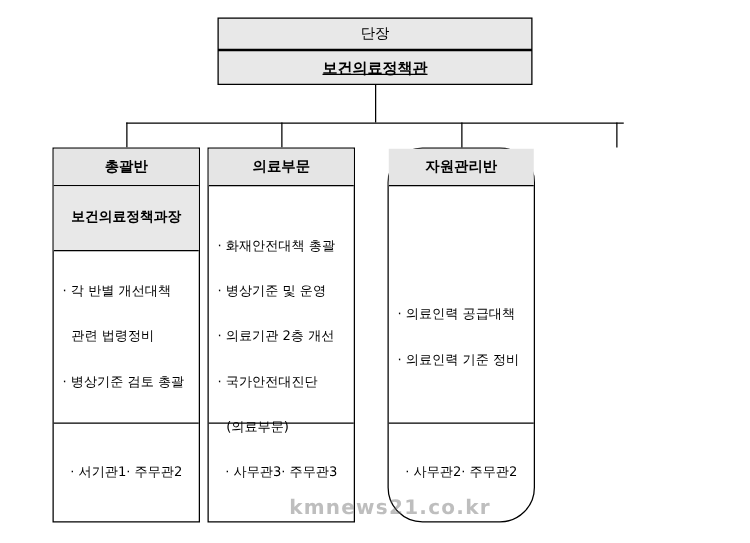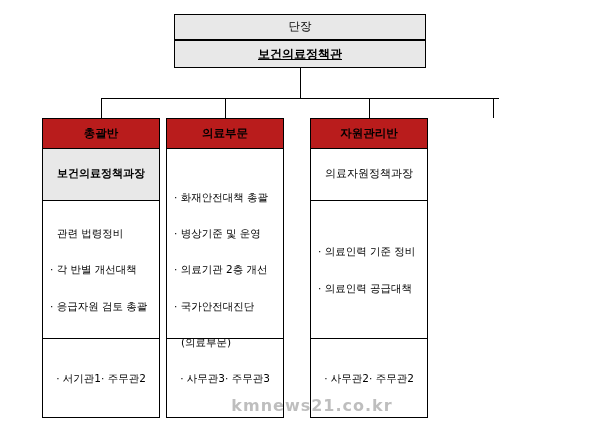--- a/index.html
+++ b/index.html
@@ -74,32 +74,32 @@
     position: absolute;
     top: 118px;
     width: 118px;
     height: 300px;
     box-sizing: border-box;
     border: 1px solid #000000;
     background: #ffffff;
   }
   #col-0 { left: 42px; }
   #col-1 { left: 166px; }
-  #col-2 { left: 310px; }
+  #col-2 { left: 310px; border-radius: 28px; }
   #col-3 { left: 434px; }
 
   .col-head {
     position: absolute;
     left: 0;
     top: 0;
     width: 100%;
     height: 30px;
     box-sizing: border-box;
     border-bottom: 1px solid #000000;
-    background: #b91c1c;
+    background: #e5e5e5;
     display: flex;
     align-items: center;
     justify-content: center;
     font-size: 11.5px;
     font-weight: bold;
   }
   .col-sub {
     position: absolute;
     left: 0;
     top: 30px;
@@ -185,23 +185,23 @@
   <div class="vline" style="left:225px; top:98px; height:20px;"></div>
   <div class="vline" style="left:369px; top:98px; height:20px;"></div>
   <div class="vline" style="left:493px; top:98px; height:20px;"></div>
 
   <div class="col" id="col-0">
     <div class="col-head">총괄반</div>
     <div class="col-sub shade">
         <span>보건의료정책과장</span>
       </div>
     <div class="col-duties">
+      <div class="duty-line">· 각 반별 개선대책</div>
       <div class="duty-line indent">관련 법령정비</div>
-      <div class="duty-line">· 각 반별 개선대책</div>
-      <div class="duty-line">· 응급자원 검토 총괄</div>
+      <div class="duty-line">· 병상기준 검토 총괄</div>
     </div>
     <div class="col-staff">
       <div>· 서기관1</div>
       <div>· 주무관2</div>
     </div>
   </div>
 
   <div class="col" id="col-1">
     <div class="col-head">의료부문</div>
     <div class="col-duties">
@@ -212,26 +212,23 @@
       <div class="duty-line indent">(의료부문)</div>
     </div>
     <div class="col-staff">
       <div>· 사무관3</div>
       <div>· 주무관3</div>
     </div>
   </div>
 
   <div class="col" id="col-2">
     <div class="col-head">자원관리반</div>
-    <div class="col-sub">
-        <span>의료자원정책과장</span>
-      </div>
     <div class="col-duties">
+      <div class="duty-line">· 의료인력 공급대책</div>
       <div class="duty-line">· 의료인력 기준 정비</div>
-      <div class="duty-line">· 의료인력 공급대책</div>
     </div>
     <div class="col-staff">
       <div>· 사무관2</div>
       <div>· 주무관2</div>
     </div>
   </div>
 
 
   <div id="watermark">kmnews21.co.kr</div>
 </div>

